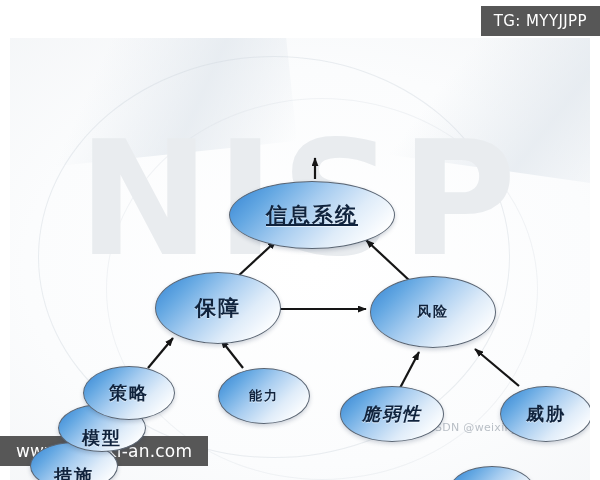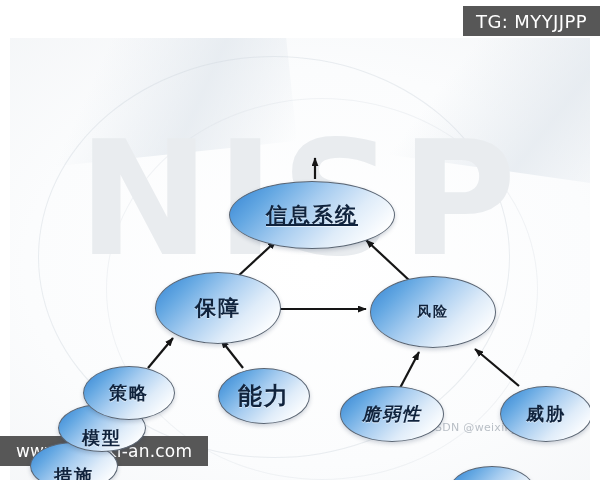--- a/index.html
+++ b/index.html
@@ -111,21 +111,21 @@
     color: #ffffff;
     font-family: "DejaVu Sans", "Liberation Sans", sans-serif;
     display: flex;
     align-items: center;
   }
   #tg-badge {
     right: 0;
     top: 6px;
     height: 30px;
     padding: 0 13px;
-    font-size: 18px;
+    font-size: 15px;
     letter-spacing: 0.4px;
   }
   #site-badge {
     left: 0;
     bottom: 14px;
     height: 30px;
     padding: 0 16px;
     font-size: 17px;
     letter-spacing: 0.2px;
   }
@@ -179,21 +179,21 @@
 
     <div class="node" style="left:48px; top:366px; width:88px; height:48px; z-index:3;">
       <span class="label" style="font-size:18px;margin-top:20px;">模型</span>
     </div>
 
     <div class="node" style="left:73px; top:328px; width:92px; height:54px; z-index:4;">
       <span class="label" style="font-size:18px;">策略</span>
     </div>
 
     <div class="node" style="left:208px; top:330px; width:92px; height:56px; z-index:4;">
-      <span class="label" style="font-size:24px;">能力</span>
+      <span class="label" style="font-size:13px;">能力</span>
     </div>
 
     <div class="node" style="left:330px; top:348px; width:104px; height:56px; z-index:4;">
       <span class="label" style="font-size:18px;font-style:italic;">脆弱性</span>
     </div>
 
     <div class="node" style="left:490px; top:348px; width:92px; height:56px; z-index:4;">
       <span class="label" style="font-size:18px;">威胁</span>
     </div>
 

